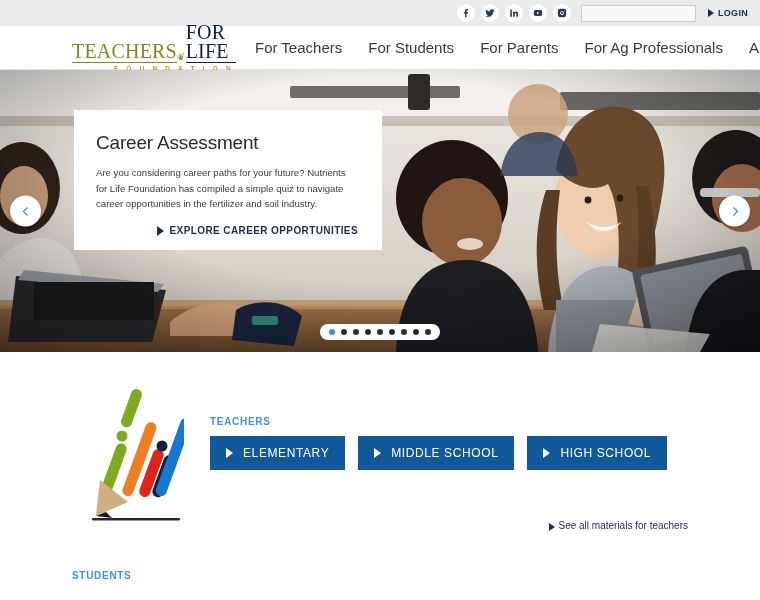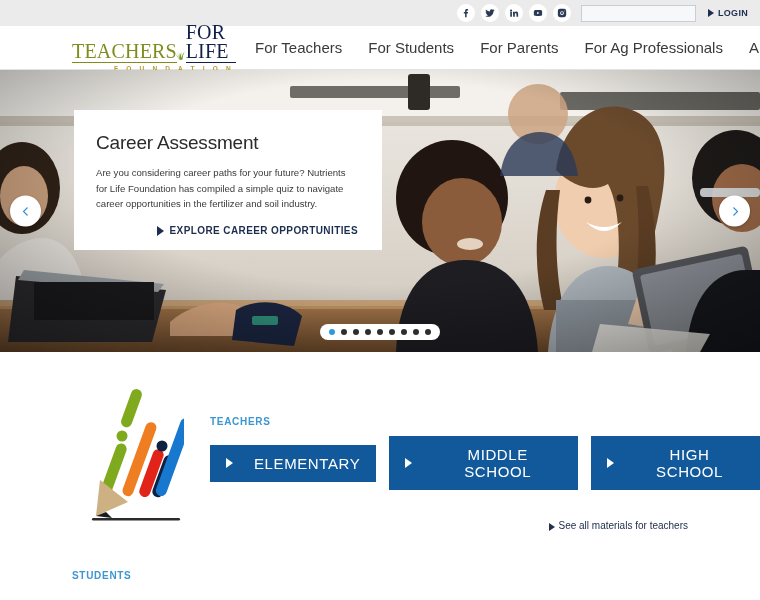--- a/index.html
+++ b/index.html
@@ -181,23 +181,23 @@
   }
   .sect-head {
     font-size: 21px; font-weight: normal;
     color: #2b2b2b; letter-spacing: -.3px;
     margin-bottom: 20px;
   }
   .btn-row { display: flex; gap: 13px; align-items: center; }
   .blue-btn {
     background: #11599b;
     color: #ffffff;
-    font-size: 15px; letter-spacing: .6px;
+    font-size: 12px; letter-spacing: .6px;
     padding: 10px 16px;
-    display: flex; align-items: center; gap: 21px;
+    display: flex; align-items: center; gap: 10px;
     cursor: pointer; border: 0;
     font-family: "Liberation Sans", sans-serif;
   }
   .blue-btn .tri {
     border-width: 5px 0 5px 7px;
     border-color: transparent transparent transparent #ffffff;
   }
   .seeall {
     position: absolute;
     right: 72px; top: 168px;

